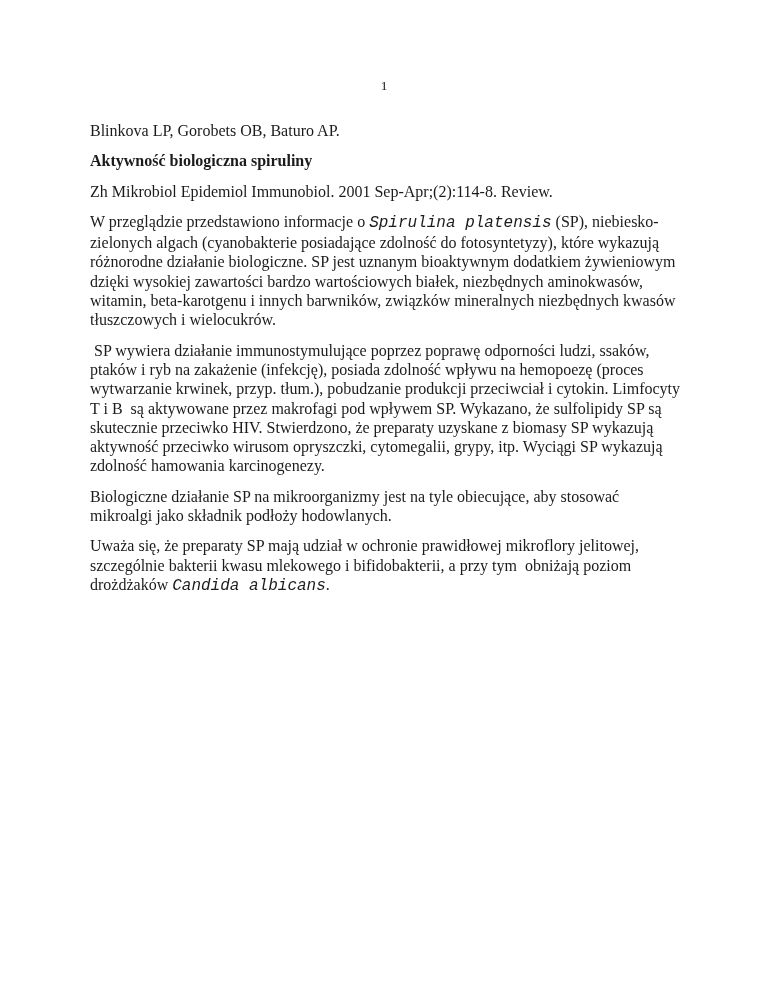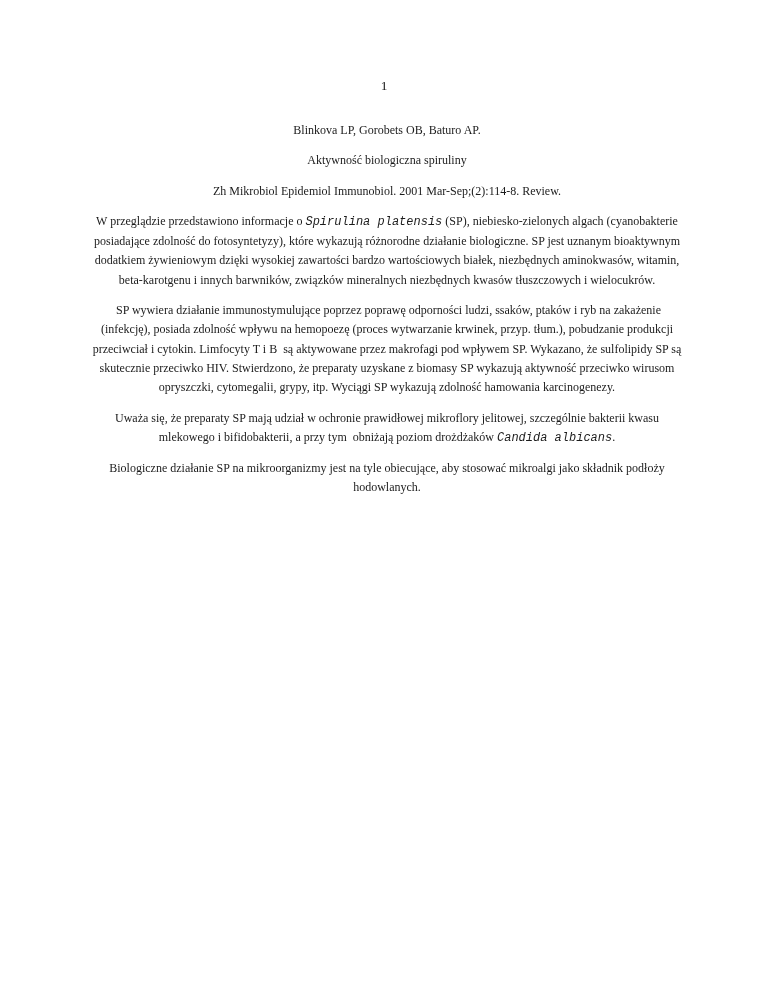--- a/index.html
+++ b/index.html
@@ -26,41 +26,40 @@
     line-height: 16px;
   }
   .content {
     position: absolute;
     top: 121px;
     left: 90px;
     width: 594px;
   }
   .content p {
     margin: 0 0 11px 0;
-    font-size: 12px;
+    font-size: 16px;
     line-height: 19.3px;
     white-space: pre-wrap;
     overflow-wrap: break-word;
-    text-align: center;
   }
   .article-title {
-    font-weight: normal;
+    font-weight: bold;
   }
   .italic {
     font-style: italic;
     font-family: Liberation Mono, monospace;
   }
 </style>
 </head>
 <body>
 
 <div class="page">
   <div class="page-number">1</div>
   <div class="content">
     <p class="authors-line">Blinkova LP, Gorobets OB, Baturo AP.</p>
     <p class="article-title">Aktywność biologiczna spiruliny</p>
-    <p class="citation-line">Zh Mikrobiol Epidemiol Immunobiol. 2001 Mar-Sep;(2):114-8. Review.</p>
+    <p class="citation-line">Zh Mikrobiol Epidemiol Immunobiol. 2001 Sep-Apr;(2):114-8. Review.</p>
     <p><span>W przeglądzie przedstawiono informacje o </span><span class="italic">Spirulina platensis</span><span> (SP), niebiesko-zielonych algach (cyanobakterie posiadające zdolność do fotosyntetyzy), które wykazują różnorodne działanie biologiczne. SP jest uznanym bioaktywnym dodatkiem żywieniowym dzięki wysokiej zawartości bardzo wartościowych białek, niezbędnych aminokwasów, witamin, beta-karotgenu i innych barwników, związków mineralnych niezbędnych kwasów tłuszczowych i wielocukrów.</span></p>
     <p><span> SP wywiera działanie immunostymulujące poprzez poprawę odporności ludzi, ssaków, ptaków i ryb na zakażenie (infekcję), posiada zdolność wpływu na hemopoezę (proces wytwarzanie krwinek, przyp. tłum.), pobudzanie produkcji przeciwciał i cytokin. Limfocyty T i B  są aktywowane przez makrofagi pod wpływem SP. Wykazano, że sulfolipidy SP są skutecznie przeciwko HIV. Stwierdzono, że preparaty uzyskane z biomasy SP wykazują aktywność przeciwko wirusom opryszczki, cytomegalii, grypy, itp. Wyciągi SP wykazują zdolność hamowania karcinogenezy.</span></p>
+    <p><span>Biologiczne działanie SP na mikroorganizmy jest na tyle obiecujące, aby stosować mikroalgi jako składnik podłoży hodowlanych.</span></p>
     <p><span>Uważa się, że preparaty SP mają udział w ochronie prawidłowej mikroflory jelitowej, szczególnie bakterii kwasu mlekowego i bifidobakterii, a przy tym  obniżają poziom drożdżaków </span><span class="italic">Candida albicans</span><span>.</span></p>
-    <p><span>Biologiczne działanie SP na mikroorganizmy jest na tyle obiecujące, aby stosować mikroalgi jako składnik podłoży hodowlanych.</span></p>
   </div>
 </div>
 
 </body></html>

